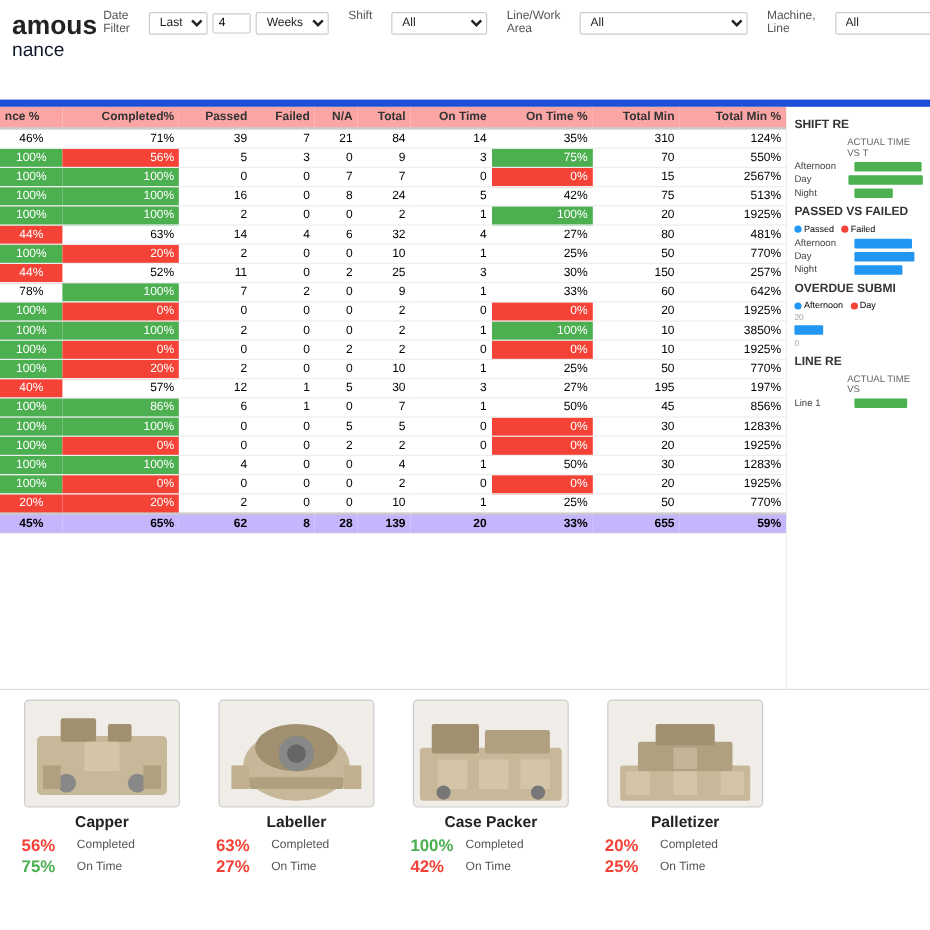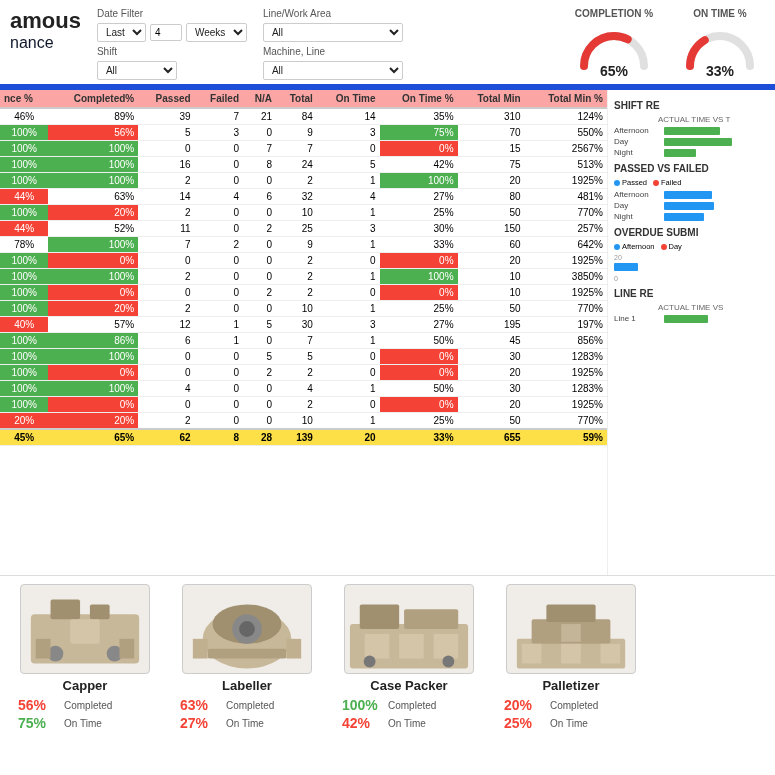--- a/index.html
+++ b/index.html
@@ -29,22 +29,21 @@
       font-weight: bold;
       color: #222;
     }
     .title-area .title2 {
       font-size: 16px;
       color: #0f172a;
     }
 
     .filter-group {
       display: flex;
-      flex-direction: column;
-      gap: 4px;
+      gap: 16px;
     }
     .filter-label {
       font-size: 10px;
       color: #555;
     }
     .filter-row {
       display: flex;
       align-items: center;
       gap: 4px;
     }
@@ -129,26 +128,26 @@
     }
     tbody td:first-child {
       text-align: center;
     }
 
     .cell-green { background: #4CAF50; color: #fff; }
     .cell-red { background: #F44336; color: #fff; }
 
     .summary-row td {
       font-weight: bold;
-      background: #fde047;
+      background: #c4b5fd;
       border-top: 2px solid #ccc;
     }
 
     .right-panel {
-      width: 168px;
+      width: 120px;
       border-left: 1px solid #eee;
       padding: 4px 6px;
       font-size: 9px;
       overflow: hidden;
     }
     .right-panel .section-title {
       font-weight: bold;
       font-size: 10px;
       color: #333;
       margin-bottom: 4px;
@@ -328,21 +327,21 @@
           <th>Total</th>
           <th>On Time</th>
           <th>On Time %</th>
           <th>Total Min</th>
           <th>Total Min %</th>
         </tr>
       </thead>
       <tbody id="table-body">
       <tr>
       <td class="">46%</td>
-      <td class="">89%</td>
+      <td class="">71%</td>
       <td>39</td>
       <td>7</td>
       <td>21</td>
       <td>84</td>
       <td>14</td>
       <td class="">35%</td>
       <td>310</td>
       <td>124%</td>
     </tr>
           <tr>

